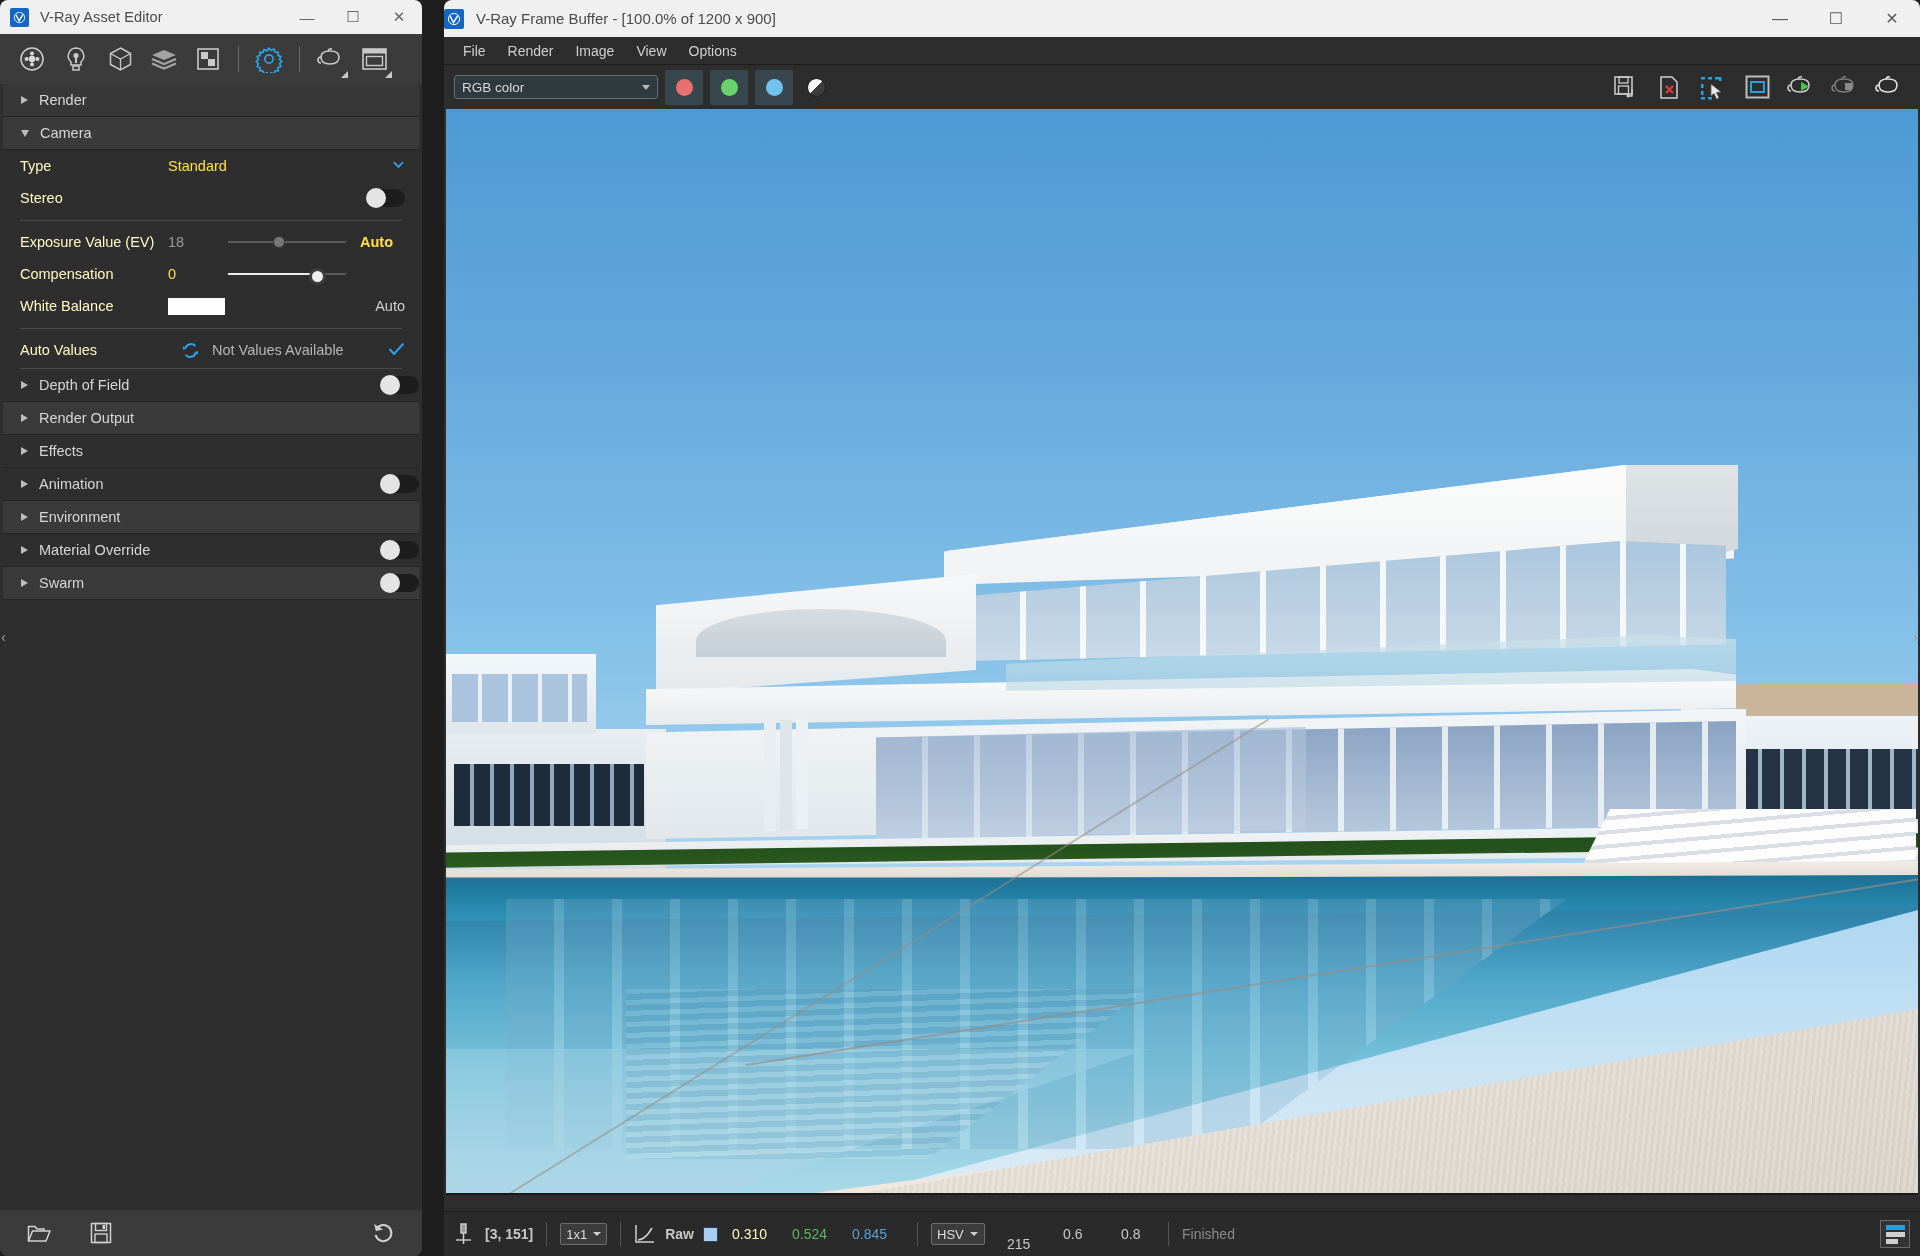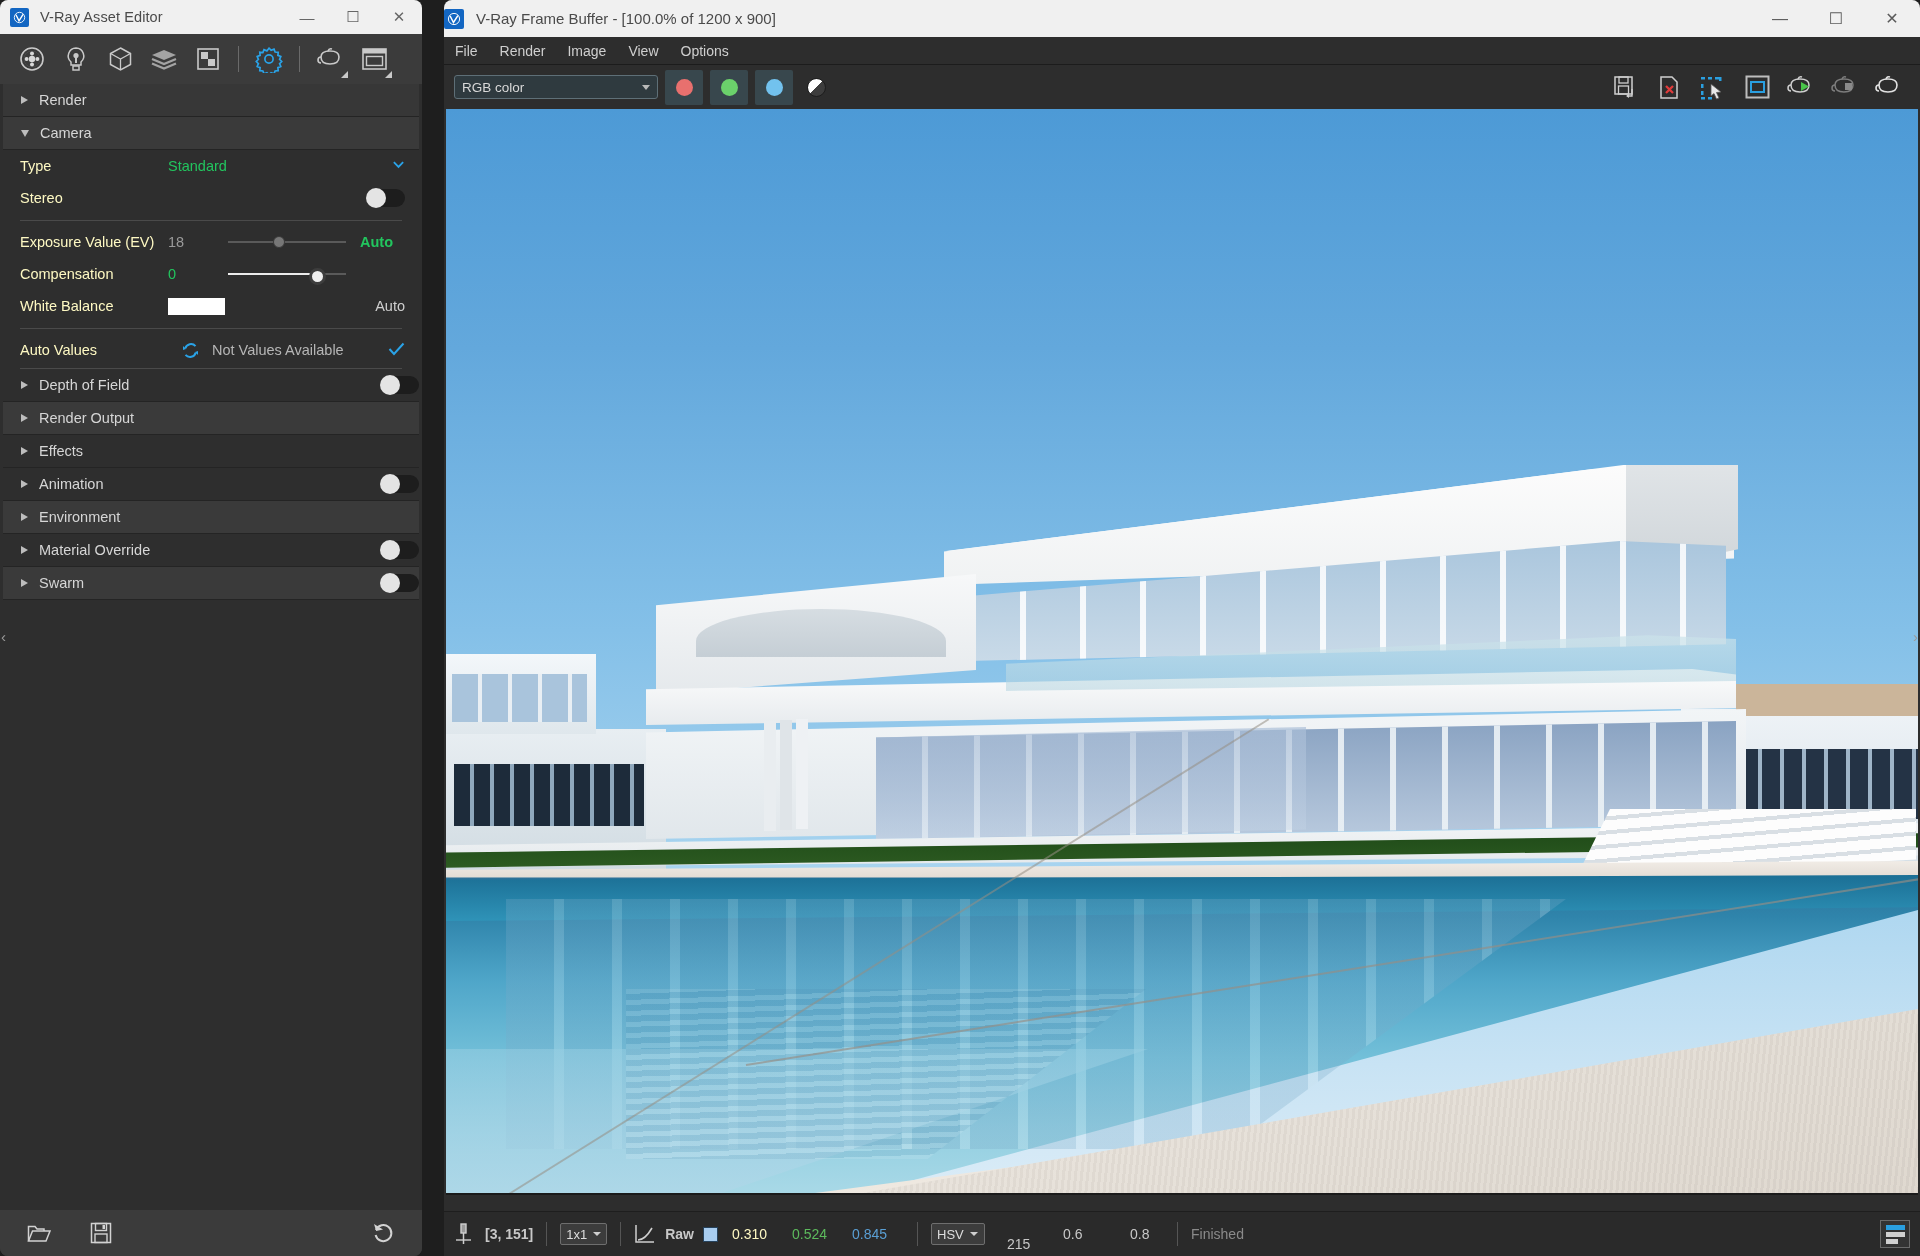--- a/index.html
+++ b/index.html
@@ -48,21 +48,21 @@
     background:#3a3a3a; border-bottom:1px solid #242424; color:#d6d6d6; font-size:14.5px;
   }
   .sec-header.collapsed { background:#373737; }
   .tri { width:0;height:0; margin-right:11px; }
   .tri.right{ border-top:4.5px solid transparent; border-bottom:4.5px solid transparent; border-left:7px solid #bdbdbd; }
   .tri.down{ border-left:4.5px solid transparent; border-right:4.5px solid transparent; border-top:7px solid #bdbdbd; }
 
   .row { display:flex; align-items:center; height:32px; padding:0 14px 0 17px;
     color:#cfcfcf; font-size:14.5px; background:#2e2e2e; position:relative;}
   .row .lbl { width:148px; flex:0 0 148px; color:#fef9c3; }
-  .row .val { color:#22c55e; }
+  .row .val { color:#fde047; }
   .row .val.dim { color:#9a9a9a; }
   .divider { height:1px; background:#4a4a4a; margin:6px 17px 5px 17px; }
 
   .toggle { width:38px;height:18px;border-radius:9px;background:#1d1d1d;position:relative;
     flex:0 0 38px; }
   .toggle .knob{ position:absolute; top:-1px; left:-1px; width:20px;height:20px;border-radius:50%;
     background:#e4e4e4; }
   .toggle.on { background:#2196d8; }
   .toggle.on .knob{ left:auto; right:-1px; }
 
@@ -95,21 +95,21 @@
      padding-left:0; flex:0 0 37px;}
   .vfb-logo{ width:20px;height:20px;background:#1366c2;border-radius:2px;
     display:flex;align-items:center;justify-content:center;margin-right:12px;}
   .vfb-logo svg{width:14px;height:14px;}
   .vfb-title{ color:#4a4a4a; font-size:15px;}
   .vfb-wincontrols{ margin-left:auto; display:flex;}
   .vfb-wb{ width:56px;height:37px;display:flex;align-items:center;justify-content:center;
     color:#5b5b5b; font-size:16px;}
 
   .vfb-menubar{ height:28px; background:#2d2d2d; display:flex; align-items:center;
-     flex:0 0 28px; border-bottom:1px solid #1c1c1c;}
+     padding-left:8px; flex:0 0 28px; border-bottom:1px solid #1c1c1c;}
   .menu-item{ color:#cfcfcf; font-size:14px; padding:3px 11px; }
 
   .vfb-toolbar{ height:44px; background:#2d2d2d; display:flex; align-items:center;
      padding:0 10px; flex:0 0 44px; }
   .chan-select{ width:204px; height:24px; background:#2f3a3f; border:1px solid #5e6f77;
      border-radius:3px; display:flex; align-items:center; padding:0 7px; color:#d8d8d8; font-size:13.5px;}
   .chan-select .caret{ margin-left:auto; width:0;height:0;
      border-left:4.5px solid transparent;border-right:4.5px solid transparent;border-top:5px solid #b9b9b9;}
   .rgb-btn{ width:38px;height:35px;background:#38474d;border-radius:2px; margin-left:7px;
      display:flex;align-items:center;justify-content:center;}
@@ -644,21 +644,21 @@
 
       <span class="st-sep"></span>
 
       <span class="mini-select" style="min-width:54px">
         <span>HSV</span>
         <span class="caret"></span>
       </span>
 
       <span class="st-val" style="margin-left:22px;width:40px;margin-top:20px;">215</span>
       <span class="st-val" style="margin-left:16px;width:34px;">0.6</span>
-      <span class="st-val" style="margin-left:33px;width:34px;">0.8</span>
+      <span class="st-val" style="margin-left:24px;width:34px;">0.8</span>
 
       <span class="st-sep"></span>
 
       <span class="st-finished">Finished</span>
 
       <span class="st-right layers-btn">
         <i class="a"></i>
         <i></i>
         <i class="c"></i>
       </span>

